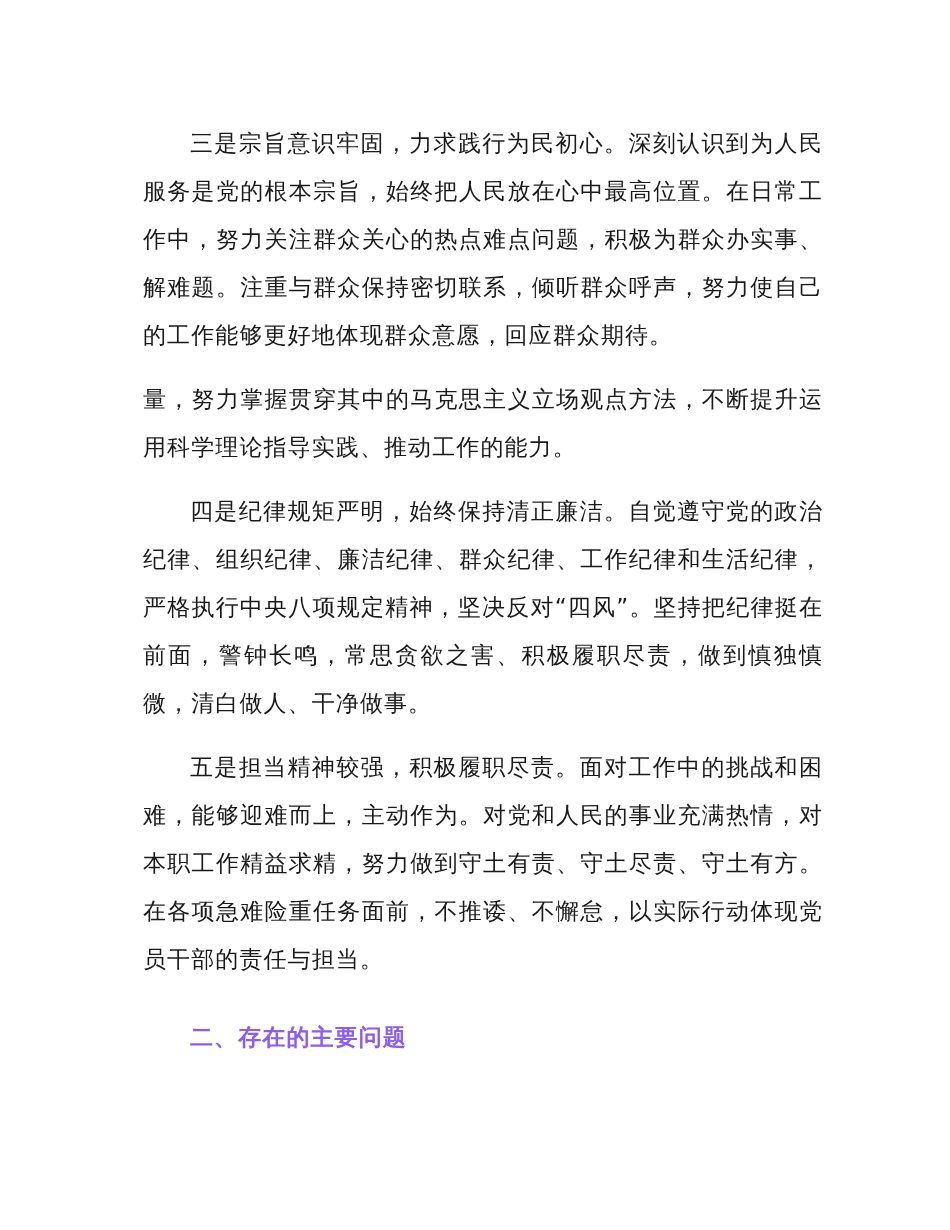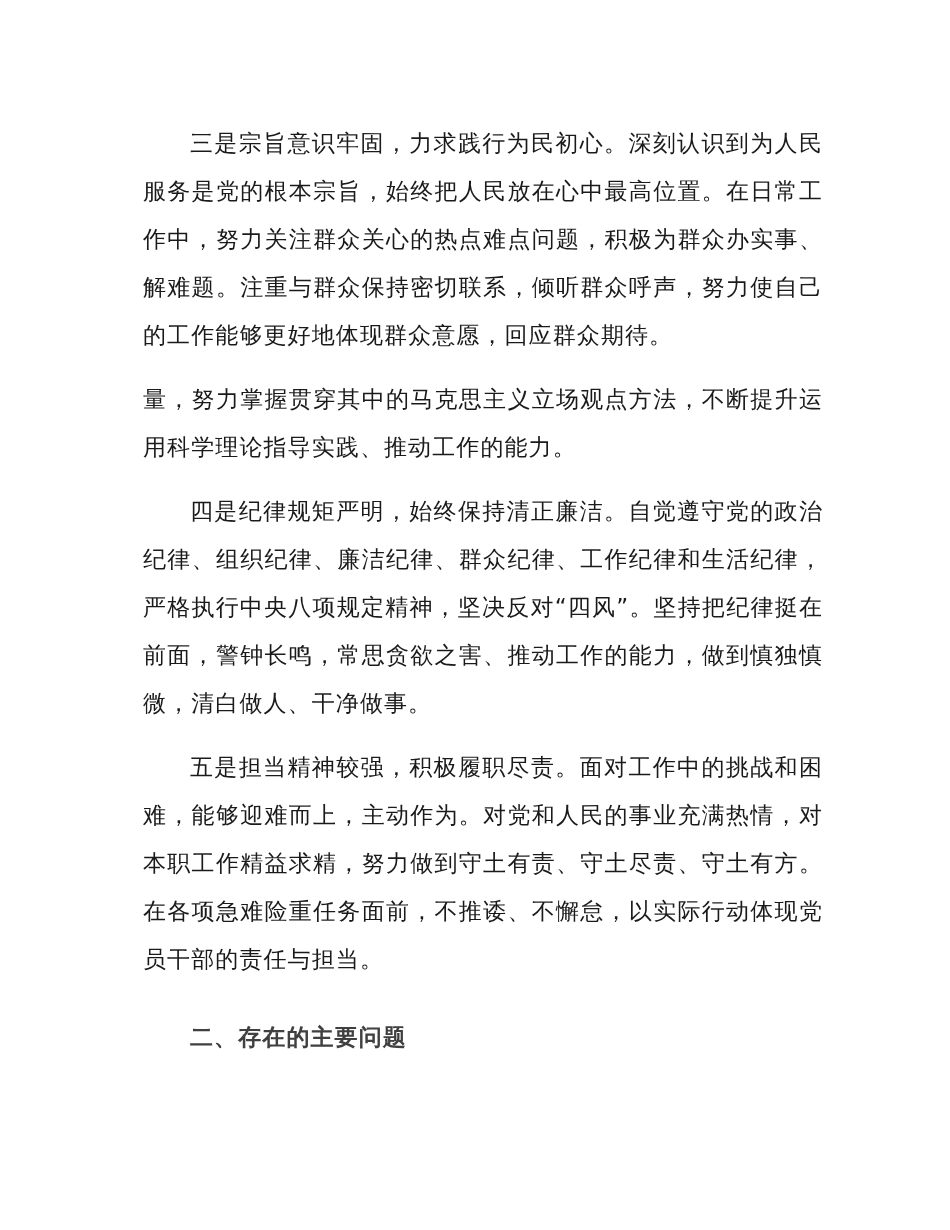--- a/index.html
+++ b/index.html
@@ -20,25 +20,25 @@
     text-indent: 47px;
     text-align: justify;
   }
   .para.cont { text-indent: 0; }
   .heading {
     margin: 30px 0 0 0;
     text-indent: 47px;
     font-family: "Liberation Sans", "DejaVu Sans", sans-serif;
     font-weight: bold;
     font-size: 23px;
-    color: #404040;
+    color: #8b5cf6;
   }
 </style>
 </head>
 <body>
 
 <div class="page">
   <p class="para">三是宗旨意识牢固，力求践行为民初心。深刻认识到为人民服务是党的根本宗旨，始终把人民放在心中最高位置。在日常工作中，努力关注群众关心的热点难点问题，积极为群众办实事、解难题。注重与群众保持密切联系，倾听群众呼声，努力使自己的工作能够更好地体现群众意愿，回应群众期待。</p>
   <p class="para cont">量，努力掌握贯穿其中的马克思主义立场观点方法，不断提升运用科学理论指导实践、推动工作的能力。</p>
-  <p class="para">四是纪律规矩严明，始终保持清正廉洁。自觉遵守党的政治纪律、组织纪律、廉洁纪律、群众纪律、工作纪律和生活纪律，严格执行中央八项规定精神，坚决反对“四风”。坚持把纪律挺在前面，警钟长鸣，常思贪欲之害、推动工作的能力，做到慎独慎微，清白做人、干净做事。</p>
+  <p class="para">四是纪律规矩严明，始终保持清正廉洁。自觉遵守党的政治纪律、组织纪律、廉洁纪律、群众纪律、工作纪律和生活纪律，严格执行中央八项规定精神，坚决反对“四风”。坚持把纪律挺在前面，警钟长鸣，常思贪欲之害、积极履职尽责，做到慎独慎微，清白做人、干净做事。</p>
   <p class="para">五是担当精神较强，积极履职尽责。面对工作中的挑战和困难，能够迎难而上，主动作为。对党和人民的事业充满热情，对本职工作精益求精，努力做到守土有责、守土尽责、守土有方。在各项急难险重任务面前，不推诿、不懈怠，以实际行动体现党员干部的责任与担当。</p>
   <h2 class="heading">二、存在的主要问题</h2>
 </div>
 
 </body></html>

